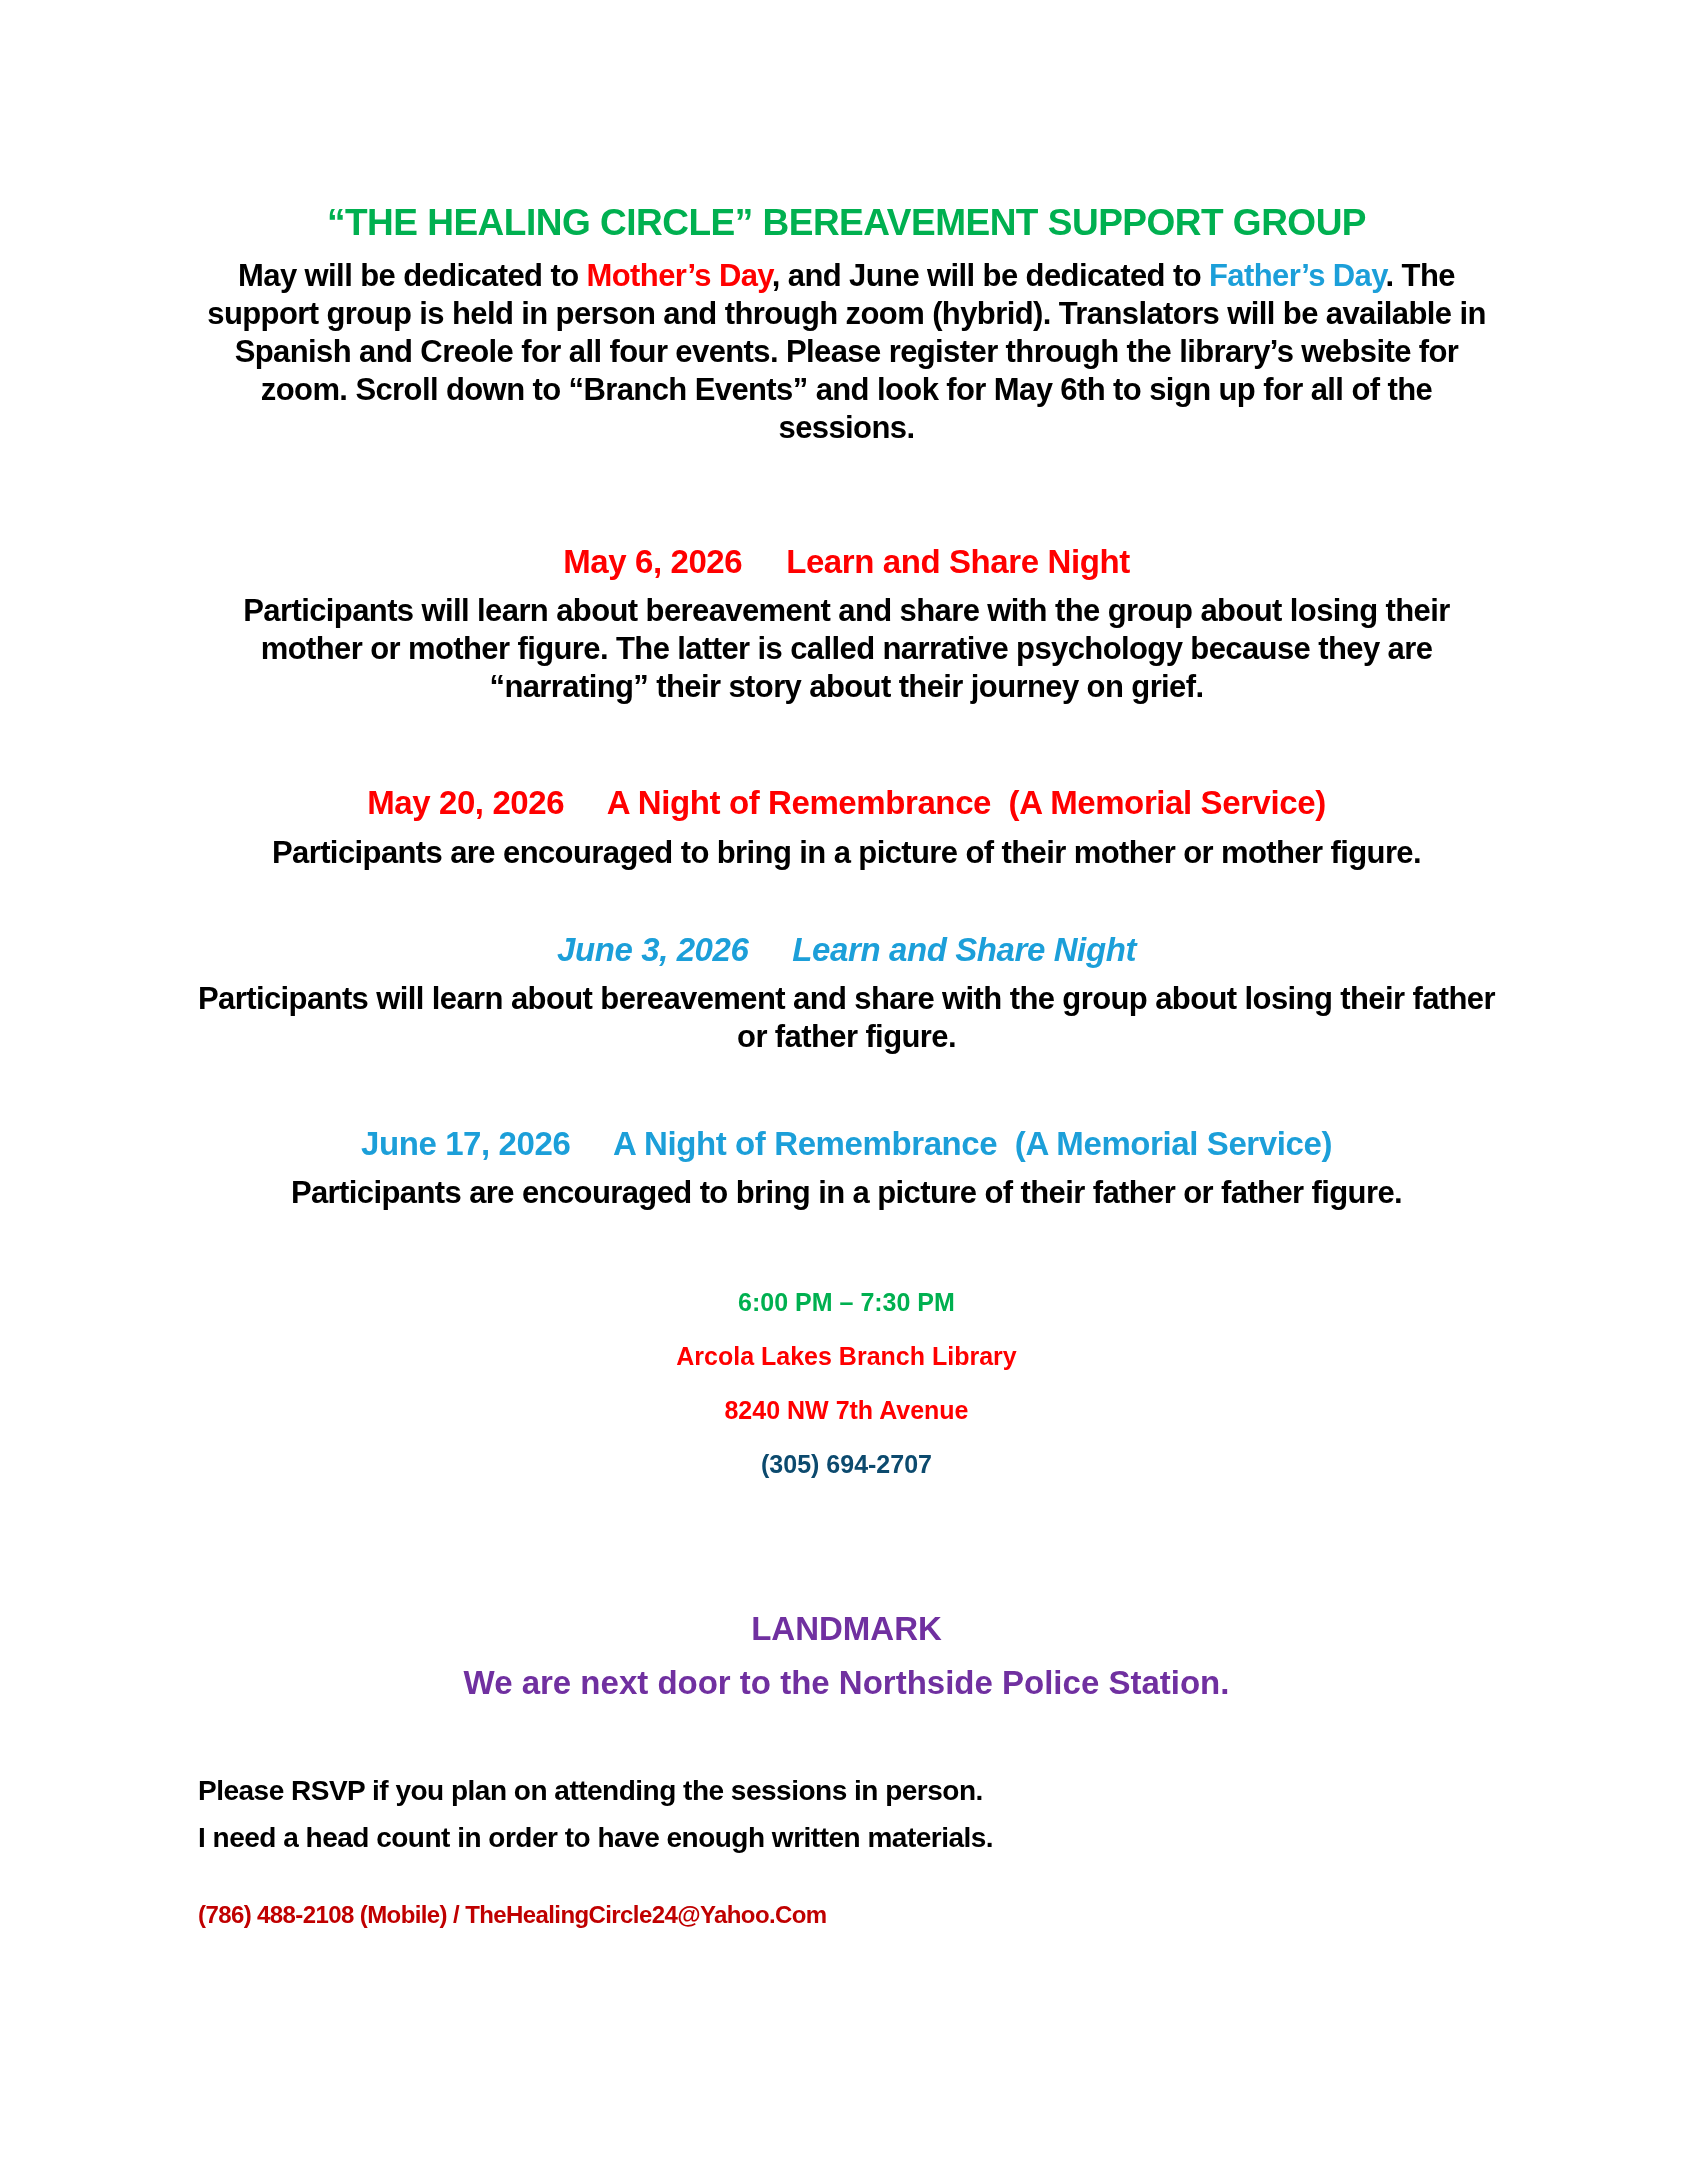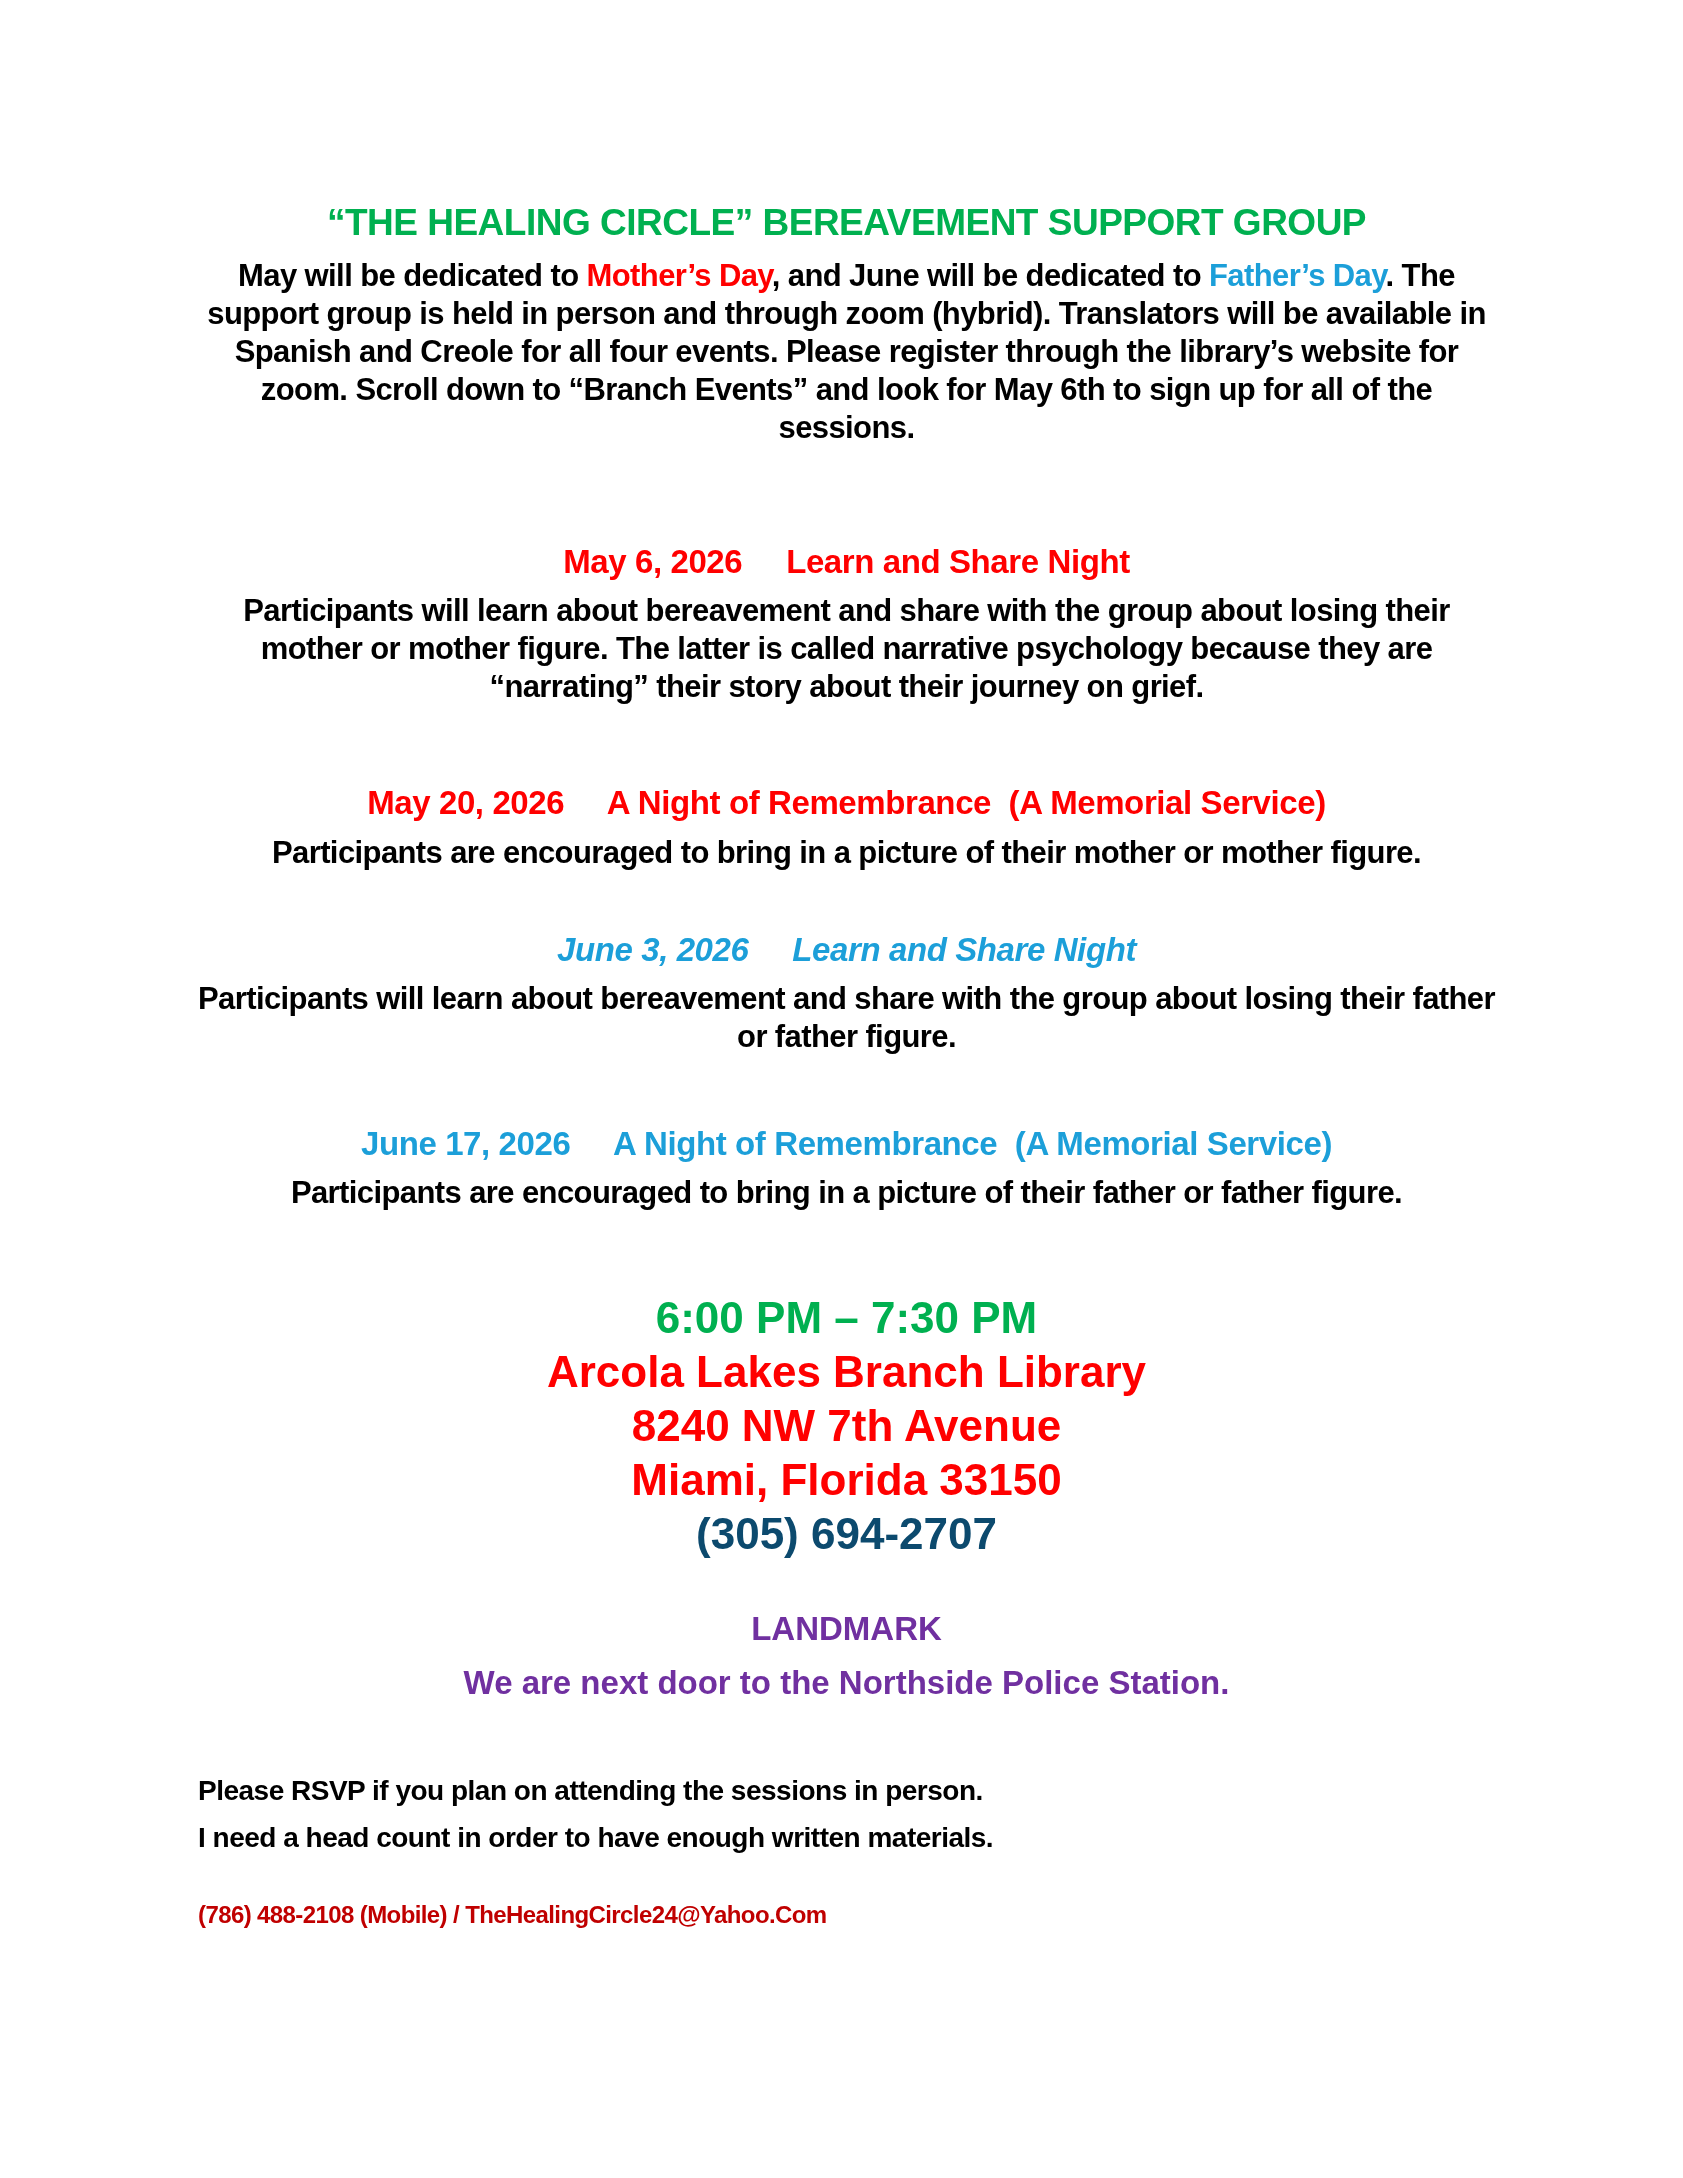--- a/index.html
+++ b/index.html
@@ -7,21 +7,21 @@
       font-family: "Liberation Sans", sans-serif; font-weight: bold; color: #000; }
     .page { position: absolute; left: 198px; top: 0; width: 1297px; }
     .title { position: absolute; top: 202px; left: 0; width: 1297px; text-align: center;
       font-size: 37px; letter-spacing: -0.5px; }
     .body-text { font-size: 31px; line-height: 38px; letter-spacing: -0.6px; text-align: center; }
     .intro { position: absolute; top: 257px; left: 0; width: 1297px; }
     .event-head { position: absolute; left: 0; width: 1297px; text-align: center;
       font-size: 33px; letter-spacing: -0.4px; white-space: pre; }
     .event-body { position: absolute; left: 0; width: 1297px; }
     .info { position: absolute; left: 0; width: 1297px; text-align: center;
-      font-size: 44px; line-height: 54px; margin-top: 16px; }
+      font-size: 25px; line-height: 54px; }
     .landmark { position: absolute; left: 0; width: 1297px; text-align: center;
       font-size: 33px; line-height: 54px; }
     .rsvp { position: absolute; left: 0; width: 1297px; text-align: left;
       font-size: 28px; line-height: 47px; letter-spacing: -0.5px; }
     .contact { position: absolute; left: 0; width: 1297px; text-align: left;
       font-size: 24px; letter-spacing: -0.6px; }
   </style>
 </head>
 <body>
 
@@ -42,21 +42,20 @@
   <div class="event-head" style="top:931px; color:#1C9FD9;font-style:italic;"><span>June 3, 2026</span>     <span>Learn and Share Night</span></div>
   <div class="event-body body-text" style="top:980px;">Participants will learn about bereavement and share with the group about losing their father or father figure.</div>
 
   <div class="event-head" style="top:1125px; color:#1C9FD9;"><span>June 17, 2026</span>     <span>A Night of Remembrance  (A Memorial Service)</span></div>
   <div class="event-body body-text" style="top:1174px;">Participants are encouraged to bring in a picture of their father or father figure.</div>
 
   <div class="info" style="top:1275px;">
     <div style="color:#00B050;">6:00 PM – 7:30 PM</div>
     <div style="color:#FF0000;">Arcola Lakes Branch Library</div>
     <div style="color:#FF0000;">8240 NW 7th Avenue</div>
-    <div style="color:#FF0000;">Miami, Florida 33150</div>
     <div style="color:#0c4a6e;">(305) 694-2707</div>
   </div>
 
   <div class="landmark" style="top:1602px; color:#7030A0;">
     <div>LANDMARK</div>
     <div>We are next door to the Northside Police Station.</div>
   </div>
 
   <div class="rsvp" style="top:1767px;">
     <div>Please RSVP if you plan on attending the sessions in person.</div>

